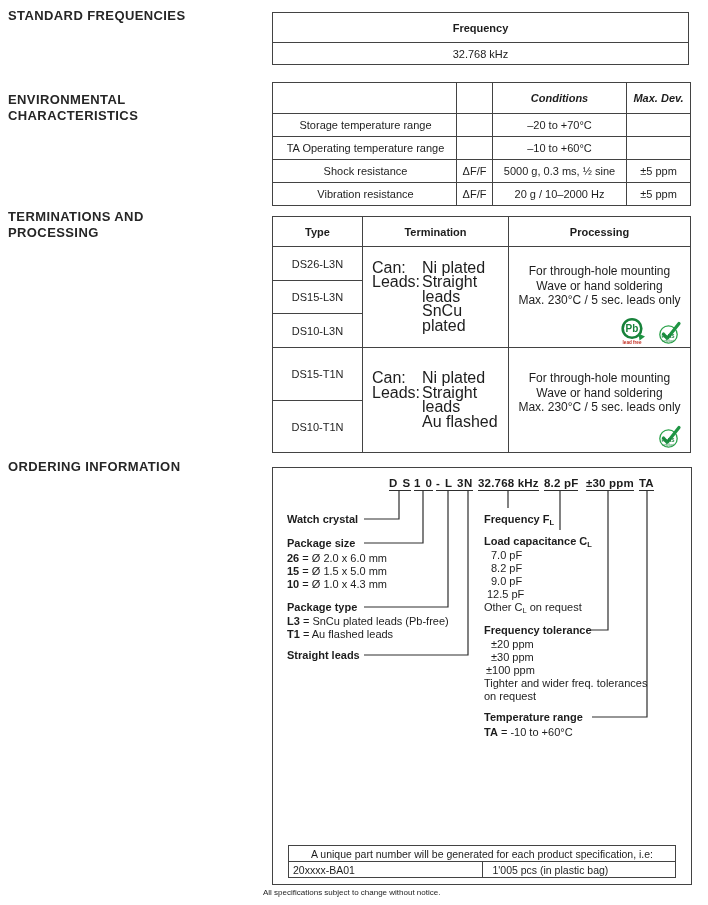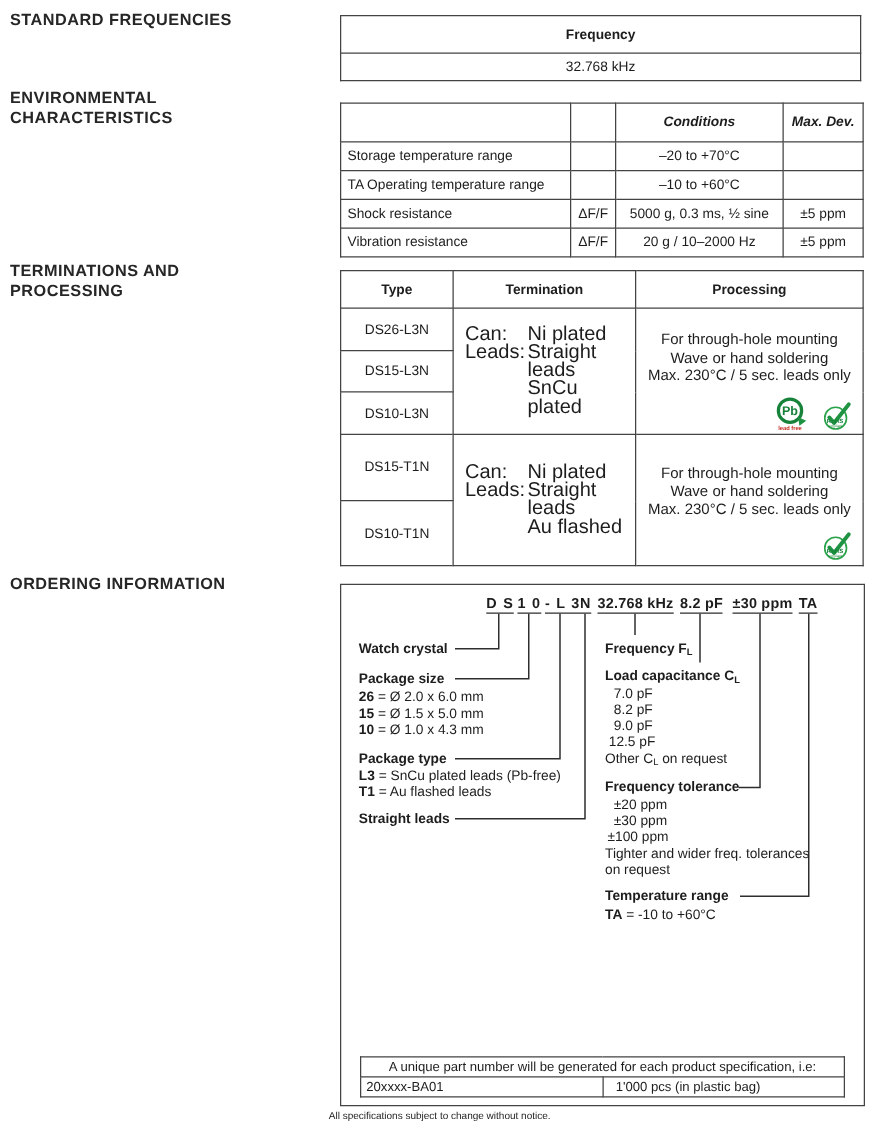--- a/index.html
+++ b/index.html
@@ -18,21 +18,21 @@
 
   
   .t-freq { left:272px; top:12px; width:417px; }
   .t-freq td { height:30px; text-align:center; }
   .t-freq tr:last-child td { height:22px; }
 
   
   .t-env { left:272px; top:82px; width:418px; }
   .t-env td { height:23px; padding:0 3px; }
   .t-env tr.hd td { height:31px; text-align:center;font-style:italic; }
-  .t-env td.lab { text-align:left; padding-left:5px; }
+  .t-env td.lab { text-align:center; padding-left:5px; }
 
   
   .t-term { left:272px; top:216px; width:418px; }
   .t-term td { padding:0; }
   .t-term tr.hd td { height:30px; text-align:center; }
   .t-term td.type { text-align:center; font-size:11px; }
   .t-term td.term, .t-term td.proc { vertical-align:middle; position:relative; }
   .term-grid { display:grid; grid-template-columns:50px auto; padding-left:9px; line-height:14.5px; font-size:16px; }
   .proc-lines { text-align:center; line-height:14.5px; font-size:12px; padding:0 2px; }
   .g1 .proc-lines { padding-top:0px; margin-top:-22px; }
@@ -54,21 +54,21 @@
   .footnote { position:absolute; left:263px; top:888px; font-size:8px; color:#1d1d1d; }
 
   svg text { font-family:"Liberation Sans", sans-serif; }
 </style>
 </head>
 <body>
 
 <div class="page">
 
   <div class="sec-head" style="top:8px;">STANDARD FREQUENCIES</div>
-  <div class="sec-head" style="top:70px;">
+  <div class="sec-head" style="top:92px;">
     <div>ENVIRONMENTAL</div>
     <div>CHARACTERISTICS</div>
   </div>
   <div class="sec-head" style="top:209px;">
     <div>TERMINATIONS AND</div>
     <div>PROCESSING</div>
   </div>
   <div class="sec-head" style="top:459px;">ORDERING INFORMATION</div>
 
   <table class="tbl t-freq">
@@ -265,20 +265,20 @@
     <div class="olabel" style="left:211px;top:243px;">Temperature range</div>
     <div class="oitem" style="left:211px;top:258px;"><b>TA</b> <span>= -10 to +60°C</span></div>
 
     <table class="part-table">
       <tbody>
           <tr class="hdr">
         <td colspan="2">A unique part number will be generated for each product specification, i.e:</td>
       </tr>
       <tr>
         <td style="width:102px;">20xxxx-BA01</td>
-        <td style="padding-left:10px;">1'000 pcs  (in plastic bag)</td>
+        <td style="padding-left:10px;">1'005 pcs  (in plastic bag)</td>
       </tr>
     </tbody>
       </table>
   </div>
 
   <div class="footnote">All specifications subject to change without notice.</div>
 </div>
 
 </body></html>

